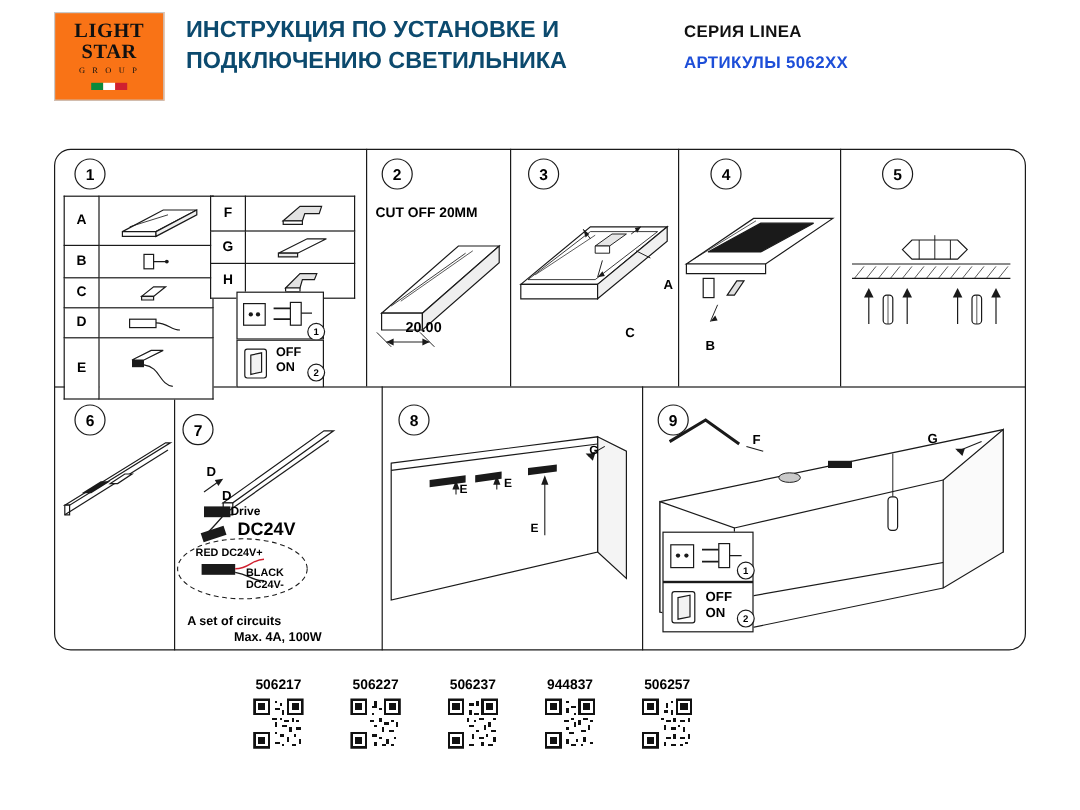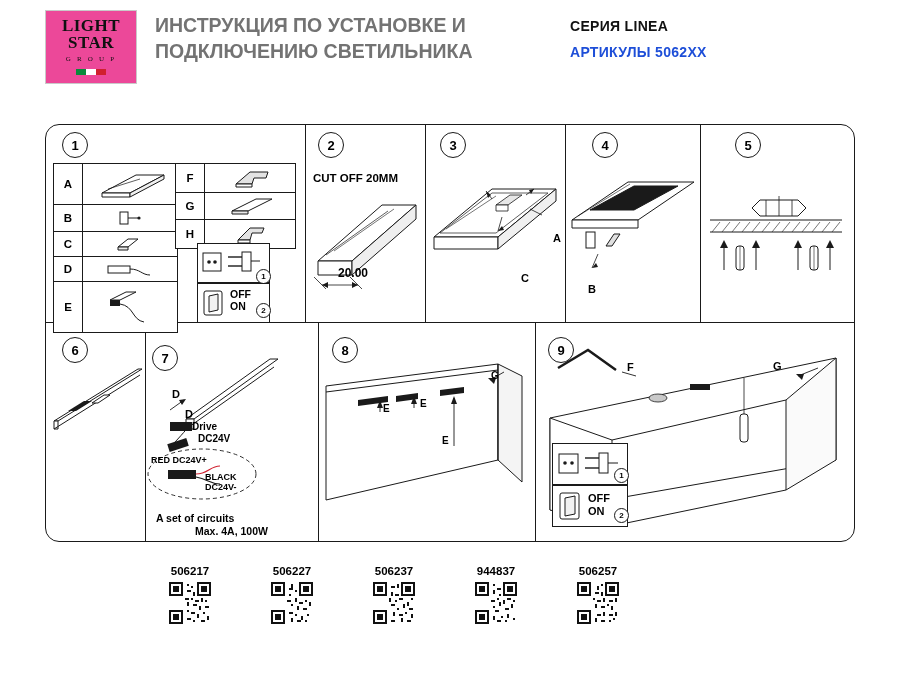--- a/index.html
+++ b/index.html
@@ -1,30 +1,30 @@
 <!DOCTYPE html>
 <html><head>
 <meta charset="utf-8">
 <style>
   html,body{margin:0;padding:0;background:#ffffff;}
   body{width:900px;height:675px;font-family:"Liberation Sans",sans-serif;color:#000;position:relative;overflow:hidden;}
   .page{position:relative;width:900px;height:675px;}
 
   
   .header{position:absolute;left:0;top:0;width:900px;height:95px;}
-  .logo{position:absolute;left:45px;top:10px;width:90px;height:72px;border:1px solid #c9c9c9;background:#ec4899;}
+  .logo{position:absolute;left:45px;top:10px;width:90px;height:72px;border:1px solid #c9c9c9;background:#f97316;}
   .logo-text{position:absolute;left:0;top:6px;width:90px;text-align:center;font-family:"Liberation Serif",serif;font-weight:bold;font-size:17px;line-height:17px;letter-spacing:.5px;color:#111;}
   .logo-group{position:absolute;left:0;top:44px;width:90px;text-align:center;font-family:"Liberation Serif",serif;font-size:7px;letter-spacing:2.2px;color:#111;}
   .logo-flag{position:absolute;left:30px;top:58px;width:30px;height:6px;display:flex;}
   .logo-flag i{display:block;flex:1;height:100%;}
   .flag-g{background:#0a8a3c;}
   .flag-w{background:#ffffff;}
   .flag-r{background:#d0202f;}
 
-  .title{position:absolute;left:155px;top:12px;width:390px;font-weight:bold;font-size:19.5px;line-height:26px;color:#737373;}
+  .title{position:absolute;left:155px;top:12px;width:390px;font-weight:bold;font-size:19.5px;line-height:26px;color:#0c4a6e;}
   .series{position:absolute;left:570px;top:18px;font-weight:bold;font-size:14px;color:#111;letter-spacing:.3px;}
   .articles{position:absolute;left:570px;top:44px;font-weight:bold;font-size:14px;color:#1d4ed8;letter-spacing:.3px;}
 
   
   .frame{position:absolute;left:45px;top:124px;width:810px;height:418px;border:1.2px solid #1a1a1a;border-radius:14px;box-sizing:border-box;}
   .vline{position:absolute;background:#1a1a1a;width:1.2px;}
   .hline{position:absolute;background:#1a1a1a;height:1.2px;}
 
   .badge{position:absolute;width:24px;height:24px;border:1.2px solid #1a1a1a;border-radius:50%;background:#fff;
          font-weight:bold;font-size:13px;display:flex;align-items:center;justify-content:center;z-index:5;}
@@ -37,21 +37,21 @@
   .lbl-sm{position:absolute;font-weight:bold;font-size:9px;}
   .txt{position:absolute;font-weight:bold;font-size:12px;}
 
   
   .boxline{position:absolute;border:1px solid #1a1a1a;box-sizing:border-box;background:#fff;}
 
   .circnum{position:absolute;width:13px;height:13px;border:1px solid #1a1a1a;border-radius:50%;font-size:8px;font-weight:bold;
            display:flex;align-items:center;justify-content:center;background:#fff;}
 
   
-  .codes{position:absolute;left:0;top:565px;width:788px;display:flex;justify-content:center;gap:42px;}
+  .codes{position:absolute;left:0;top:565px;width:788px;display:flex;justify-content:center;gap:21px;}
   .code{width:60px;text-align:center;}
   .code .num{font-weight:bold;font-size:11.5px;margin-bottom:5px;}
   .qr{width:42px;height:42px;margin:0 auto;}
   .site{position:absolute;left:0;top:652px;width:900px;text-align:center;font-weight:bold;font-size:14px;letter-spacing:.4px;}
 
   svg{display:block;}
   .svgabs{position:absolute;}
 </style>
 </head>
 <body>
@@ -312,32 +312,32 @@
     <rect x="18" y="96" width="20" height="8" transform="rotate(-18 28 100)" fill="#1a1a1a"></rect>
   </svg>
   <div class="lbl" style="left:172px;top:388px;">D</div>
   <div class="lbl" style="left:185px;top:408px;">D</div>
   <svg class="svgabs" style="left:168px;top:398px;" width="22" height="16" viewBox="0 0 22 16">
     <line x1="2" y1="12" x2="16" y2="2" stroke="#1a1a1a" stroke-width=".9"></line>
     <polygon points="18,1 11,2 14,7" fill="#1a1a1a"></polygon>
   </svg>
 
   <div class="txt" style="left:192px;top:421px;font-size:10px;">Drive</div>
-  <div class="txt" style="left:198px;top:433px;font-size:10px;">DC24V</div>
+  <div class="txt" style="left:198px;top:433px;font-size:15px;">DC24V</div>
   <svg class="svgabs" style="left:168px;top:418px;" width="28" height="18" viewBox="0 0 28 18">
     <rect x="2" y="4" width="22" height="9" fill="#1a1a1a"></rect>
   </svg>
 
   <svg class="svgabs" style="left:146px;top:448px;" width="112" height="52" viewBox="0 0 112 52">
     <ellipse cx="56" cy="26" rx="54" ry="25" fill="none" stroke="#1a1a1a" stroke-width=".9" stroke-dasharray="4,3"></ellipse>
     <rect x="22" y="22" width="28" height="9" fill="#1a1a1a"></rect>
     <path d="M50,26 C62,26 64,18 74,18" stroke="#d0202f" stroke-width="1.2" fill="none"></path>
     <path d="M50,29 C62,31 64,36 74,36" stroke="#1a1a1a" stroke-width="1.2" fill="none"></path>
   </svg>
-  <div class="lbl-sm" style="left:151px;top:455px;text-align:right;">RED DC24V+</div>
+  <div class="lbl-sm" style="left:163px;top:455px;text-align:right;">RED DC24V+</div>
   <div class="lbl-sm" style="left:205px;top:472px;text-align:right;">BLACK</div>
   <div class="lbl-sm" style="left:205px;top:482px;">DC24V-</div>
 
   <div class="txt" style="left:156px;top:512px;font-size:10.5px;">A set of circuits</div>
   <div class="txt" style="left:156px;top:525px;font-size:10.5px;margin-left:39px;">Max. 4A, 100W</div>
 
   <svg class="svgabs" style="left:322px;top:350px;" width="212" height="190" viewBox="0 0 212 190">
 
     <polygon points="4,36 176,14 176,110 4,150" fill="#ffffff" stroke="#1a1a1a" stroke-width="1"></polygon>
     <line x1="4" y1="42" x2="176" y2="20" stroke="#1a1a1a" stroke-width="1"></line>

